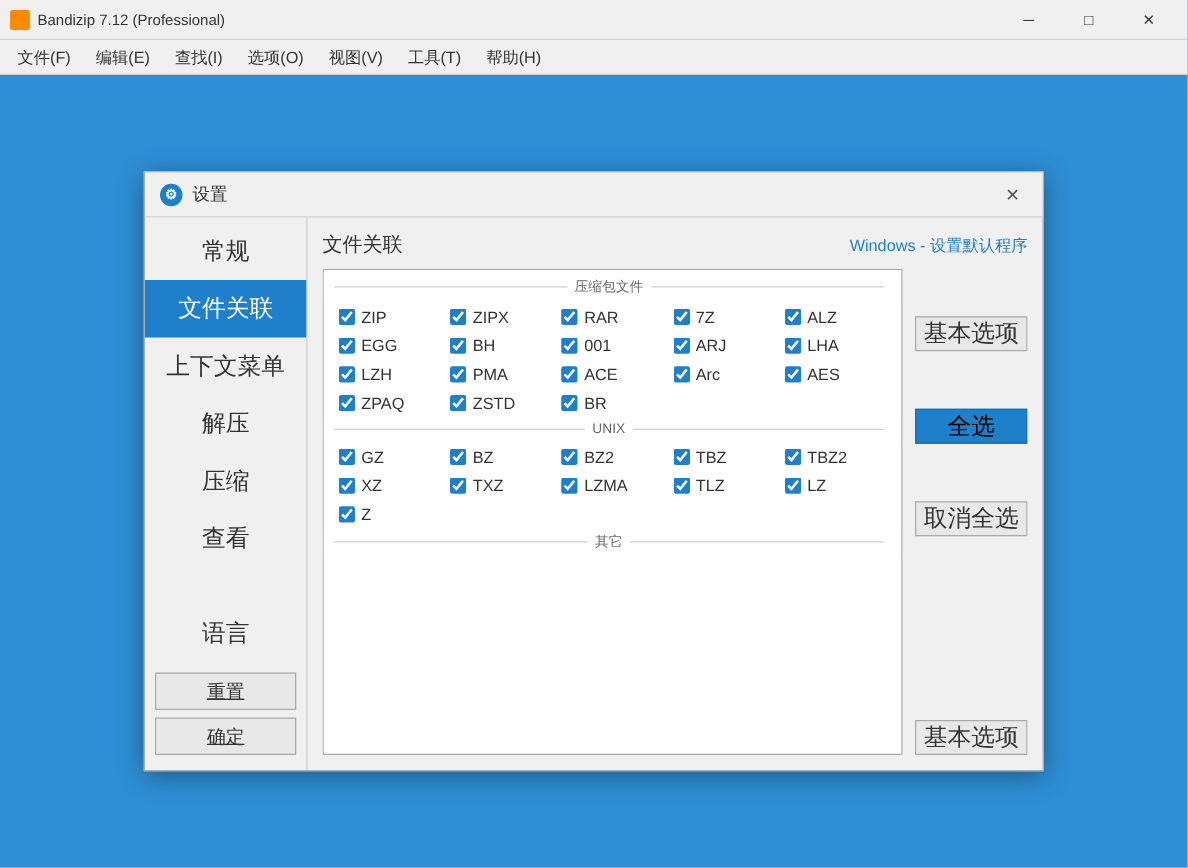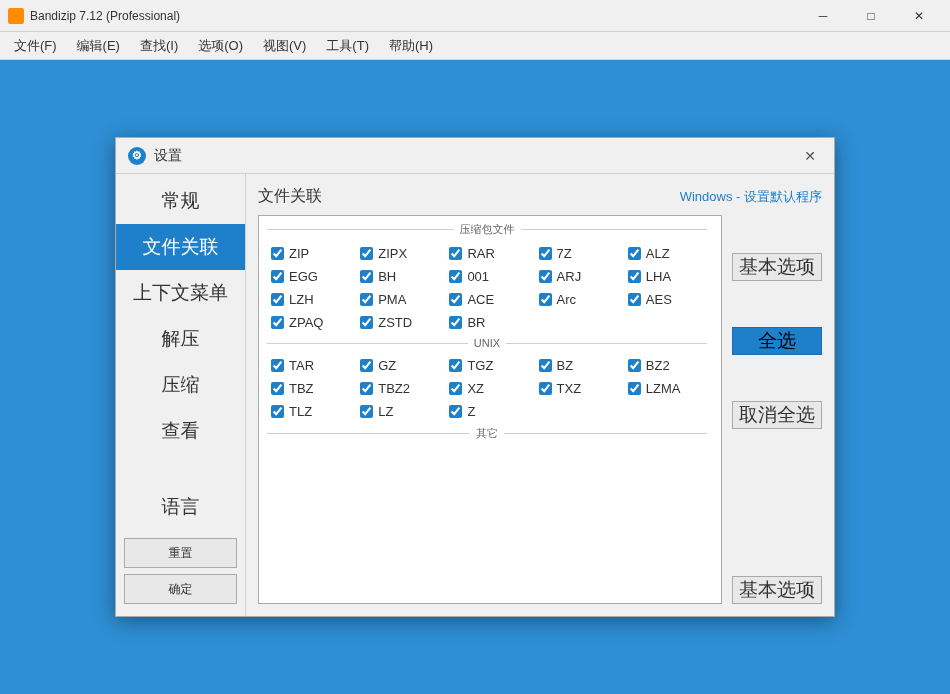--- a/index.html
+++ b/index.html
@@ -161,22 +161,23 @@
       display: flex;
       flex-direction: column;
       gap: 6px;
     }
     .sidebar-btn {
       width: 100%;
       height: 30px;
       background: #e8e8e8;
       border: 1px solid #aaa;
       cursor: pointer;
-      font-size: 12px;
-      color: #333;
+      font-size: 15px;
+      color: #333;
+      text-decoration: underline;
     }
 
     
     .content-area {
       flex: 1;
       display: flex;
       flex-direction: column;
       padding: 12px;
     }
     .content-header {
@@ -422,29 +423,21 @@
                     <span class="checkbox-label">BR</span>
                   </label>
               </div>
 
               <div class="section-header">
                 <span>UNIX</span>
               </div>
               <div class="checkbox-grid">
                 <label class="checkbox-item">
                     <input type="checkbox" checked="" style="">
-                    <span class="checkbox-label">TAR</span>
-                  </label>
-                <label class="checkbox-item">
-                    <input type="checkbox" checked="" style="">
                     <span class="checkbox-label">GZ</span>
-                  </label>
-                <label class="checkbox-item">
-                    <input type="checkbox" checked="" style="">
-                    <span class="checkbox-label">TGZ</span>
                   </label>
                 <label class="checkbox-item">
                     <input type="checkbox" checked="" style="">
                     <span class="checkbox-label">BZ</span>
                   </label>
                 <label class="checkbox-item">
                     <input type="checkbox" checked="" style="">
                     <span class="checkbox-label">BZ2</span>
                   </label>
                 <label class="checkbox-item">

